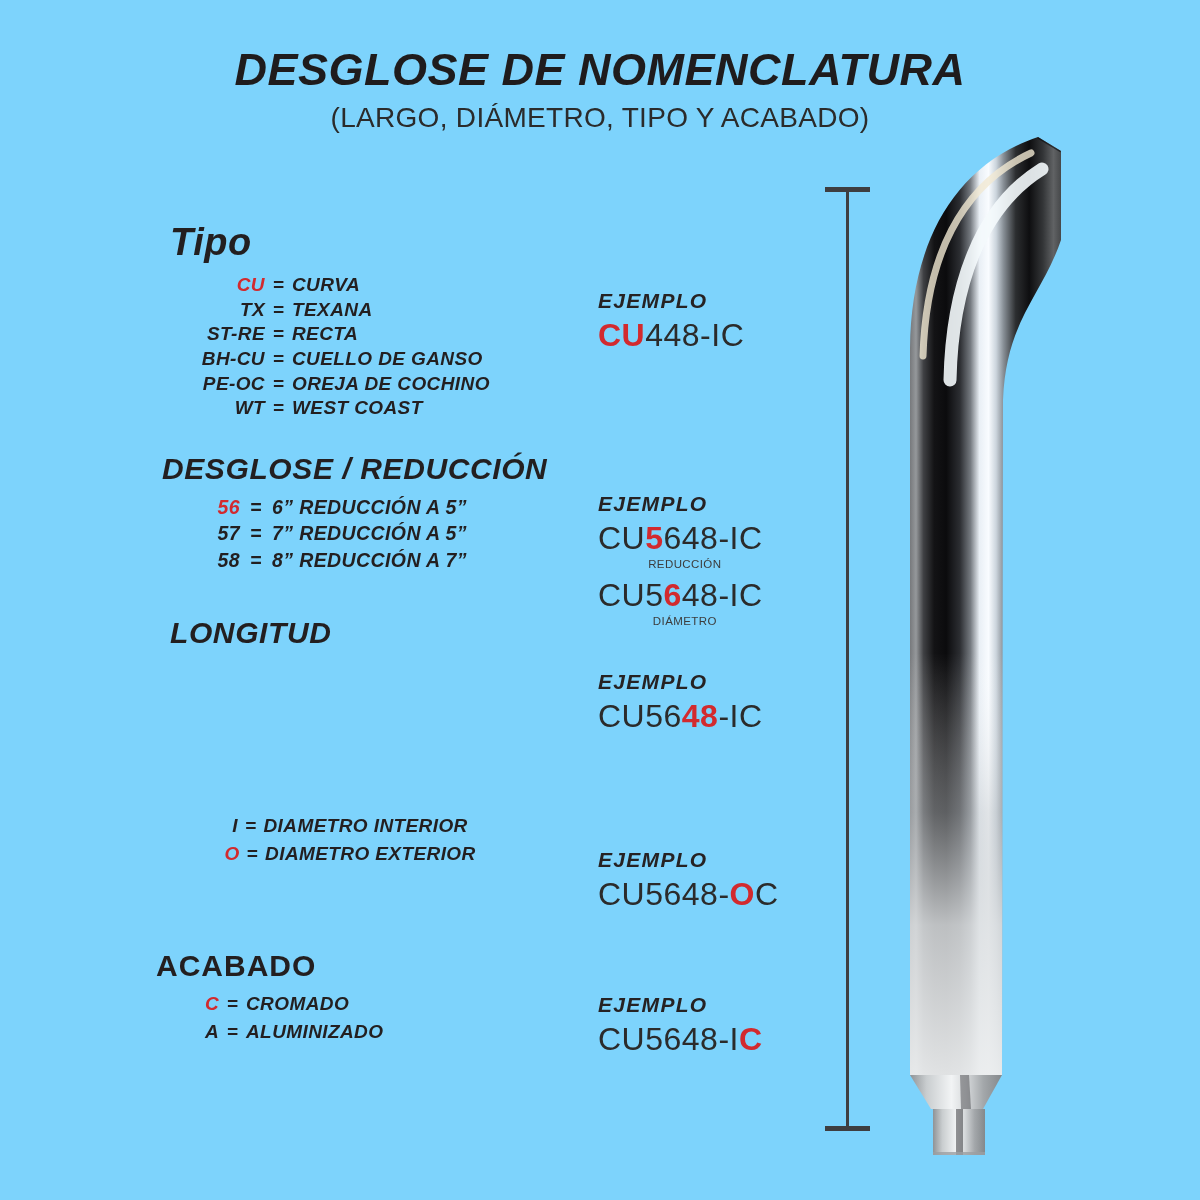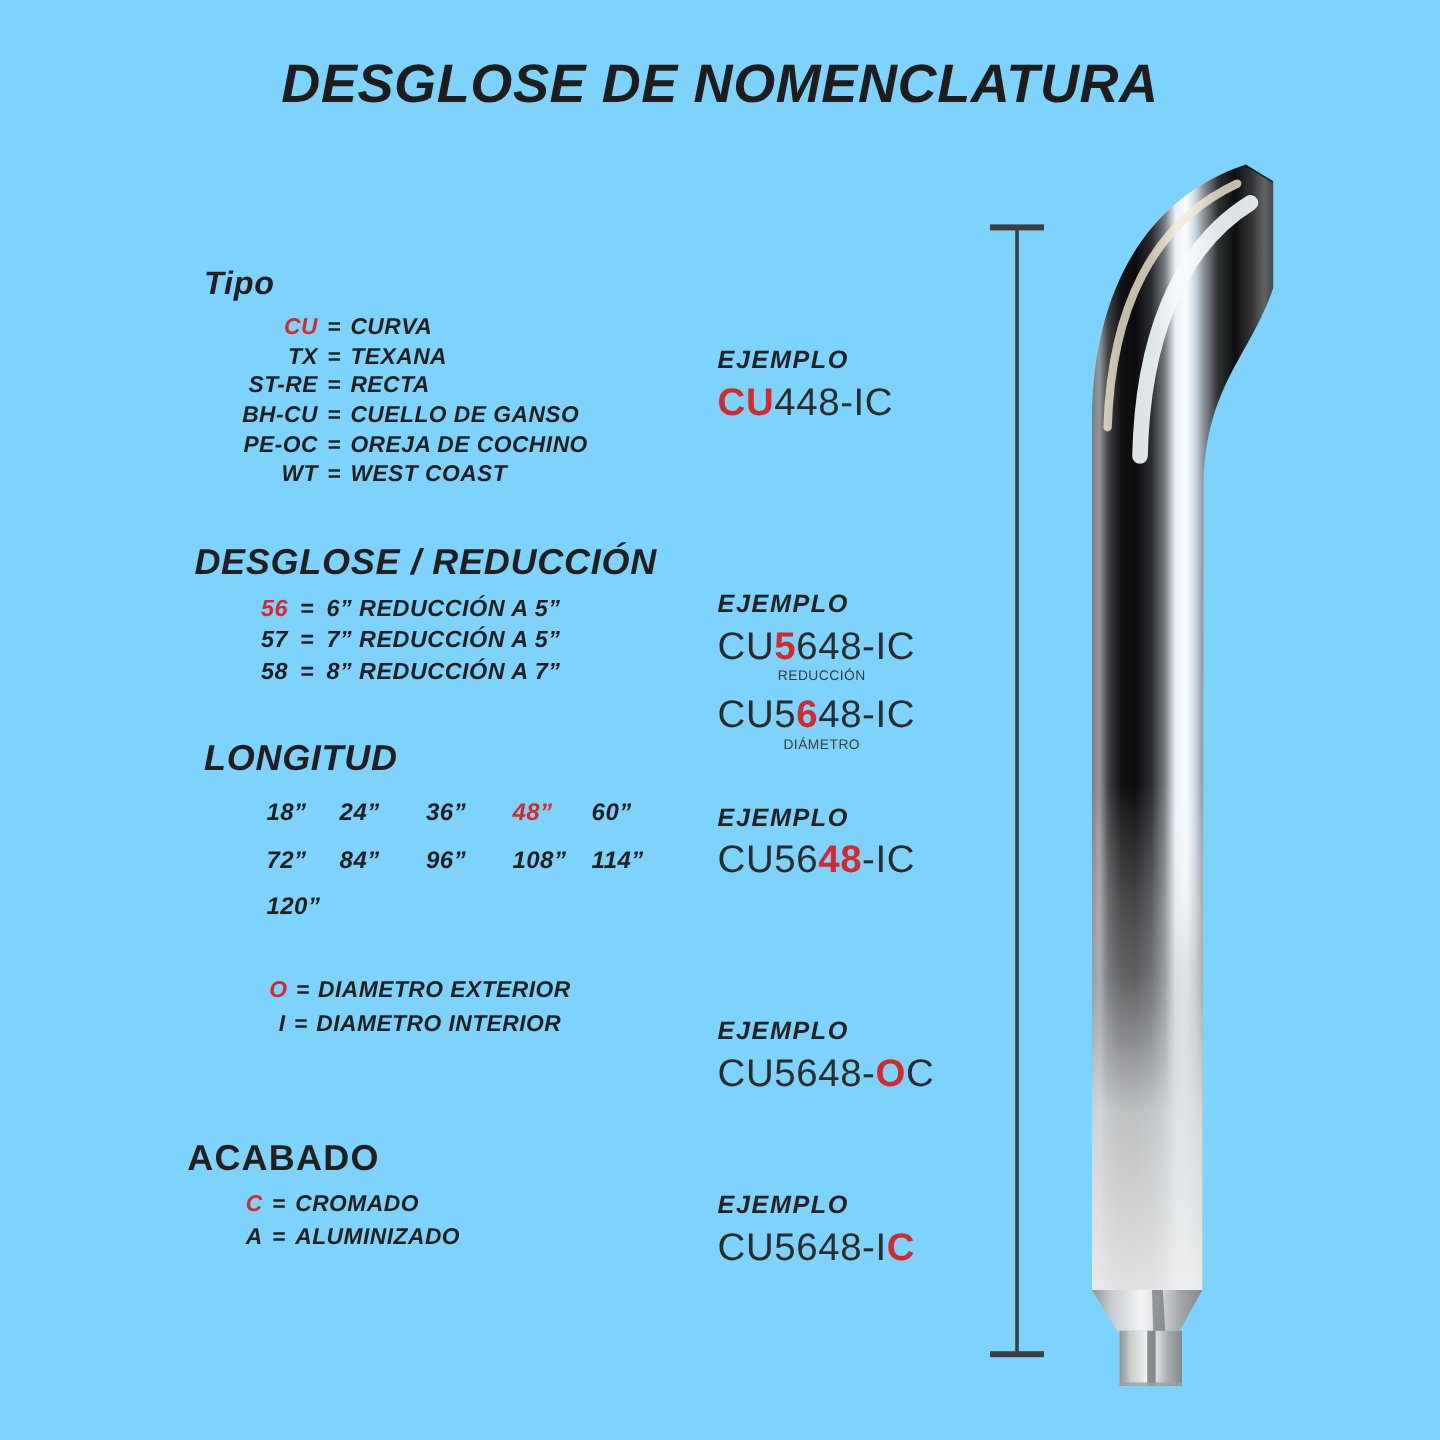--- a/index.html
+++ b/index.html
@@ -7,21 +7,21 @@
         font-family:"Liberation Sans",sans-serif;color:#231f20;}
   
   .title{position:absolute;top:44px;left:0;width:100%;text-align:center;margin:0;
          font-size:45px;font-weight:700;font-style:italic;letter-spacing:0.5px;color:#1f1c1d;}
   .subtitle{position:absolute;top:102px;left:0;width:100%;text-align:center;
             font-size:28px;font-weight:400;color:#2b2b2b;letter-spacing:0.3px;}
   
   .sec{position:absolute;}
   .sec h2{margin:0;font-size:30px;font-weight:700;font-style:italic;letter-spacing:0.6px;color:#231f20;}
   .sec-tipo{left:170px;top:221px;}
-  .sec-tipo h2{font-size:27px;}
+  .sec-tipo h2{font-size:38px;}
   .sec-diam{left:162px;top:452px;}
   .sec-long{left:170px;top:616px;}
   .sec-exp{left:170px;top:803px;}
   .sec-acab{left:156px;top:949px;}
   .sec-acab h2{font-style:normal;letter-spacing:1px;}
   .defs{margin-top:10px;}
   .drow{display:flex;align-items:baseline;font-size:19px;font-weight:700;font-style:italic;
         letter-spacing:0.4px;height:24.7px;}
   .sec-diam .drow{height:26.3px;font-size:19.5px;}
   .sec-acab .drow{height:28px;}
@@ -56,20 +56,21 @@
   .mcap-bottom{top:1126px;}
   
   .pipe{position:absolute;left:890px;top:128px;}
 </style>
 </head>
 <body>
 
 <div class="page">
 
   <h1 class="title">DESGLOSE DE NOMENCLATURA</h1>
+  <div class="subtitle">(LARGO, DIÁMETRO, TIPO Y ACABADO)</div>
 
   <section class="sec sec-tipo">
     <h2>Tipo</h2>
     <div class="defs" id="tipo-rows">
         <div class="drow">
           <span class="code red">CU</span>
           <span class="eq">=</span>
           <span class="val">CURVA</span>
         </div>
         <div class="drow">
@@ -116,45 +117,26 @@
         <div class="drow">
           <span class="code">58</span>
           <span class="eq">=</span>
           <span class="val">8” REDUCCIÓN A 7”</span>
         </div>
       </div>
   </section>
 
   <section class="sec sec-long">
     <h2>LONGITUD</h2>
-    <div class="lgrid" id="long-grid">
-        <div class="lrow">
-          <span>18”</span>
-          <span>24”</span>
-          <span>36”</span>
-          <span class="red">48”</span>
-          <span>60”</span>
-        </div>
-        <div class="lrow">
-          <span>72”</span>
-          <span>84”</span>
-          <span>96”</span>
-          <span>108”</span>
-          <span>114”</span>
-        </div>
-        <div class="lrow">
-          <span>120”</span>
-        </div>
-      </div>
   </section>
 
   <section class="sec sec-exp">
     <div class="defs centered" id="exp-rows">
+        <div class="drow"><span class="code">I</span><span class="eq">=</span><span class="val">DIAMETRO INTERIOR</span></div>
         <div class="drow"><span class="code red">O</span><span class="eq">=</span><span class="val">DIAMETRO EXTERIOR</span></div>
-        <div class="drow"><span class="code">I</span><span class="eq">=</span><span class="val">DIAMETRO INTERIOR</span></div>
       </div>
   </section>
 
   <section class="sec sec-acab">
     <h2>ACABADO</h2>
     <div class="defs" id="acab-rows">
         <div class="drow">
           <span class="code red">C</span>
           <span class="eq">=</span>
           <span class="val">CROMADO</span>

